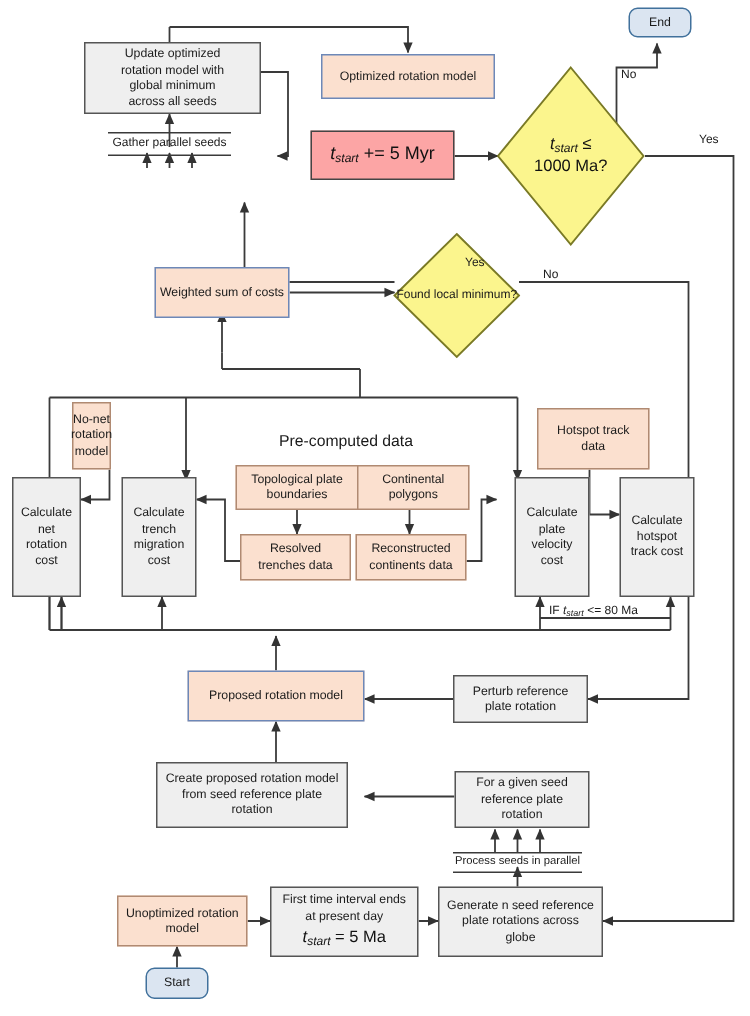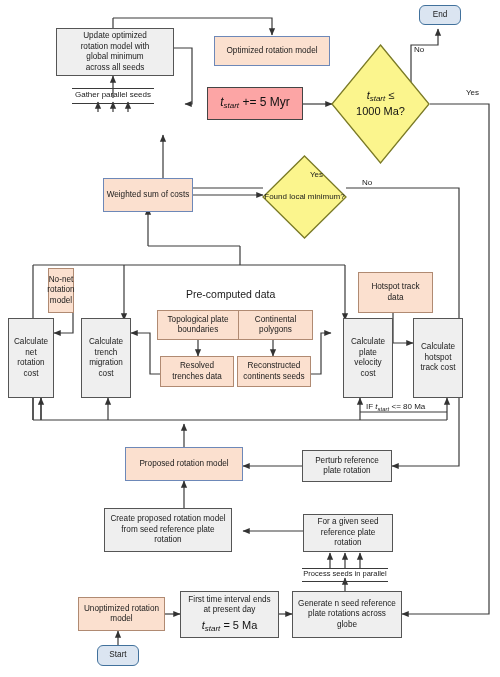--- a/index.html
+++ b/index.html
@@ -171,21 +171,21 @@
 
   <div class="node datap" style="left:238px;top:310px;width:75px;height:30px;padding:1px 3px;">
     <span>Continental polygons</span>
   </div>
 
   <div class="node datap" style="left:160px;top:356px;width:74px;height:31px;padding:1px 3px;">
     <span>Resolved trenches data</span>
   </div>
 
   <div class="node datap" style="left:237px;top:356px;width:74px;height:31px;padding:1px 3px;">
-    <span>Reconstructed continents seeds</span>
+    <span>Reconstructed continents data</span>
   </div>
 
   <div class="node proc" style="left:8px;top:318px;width:46px;height:80px;padding:2px 2px;">
     <span>Calculate net rotation cost</span>
   </div>
 
   <div class="node proc" style="left:81px;top:318px;width:50px;height:80px;padding:2px 2px;">
     <span>Calculate trench migration cost</span>
   </div>
 

